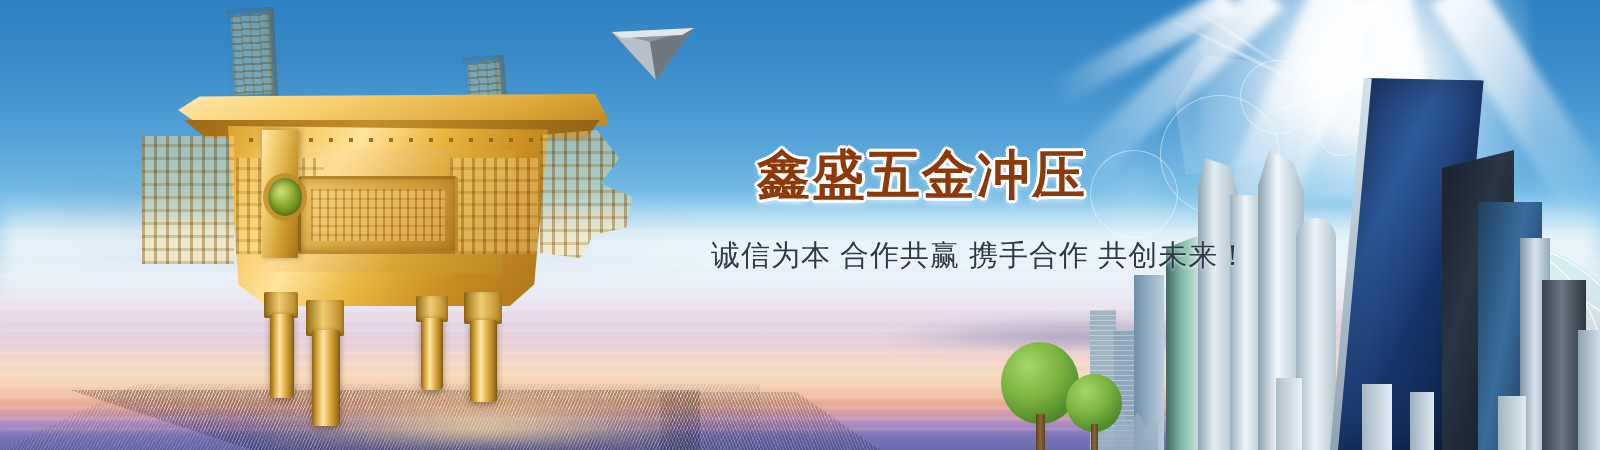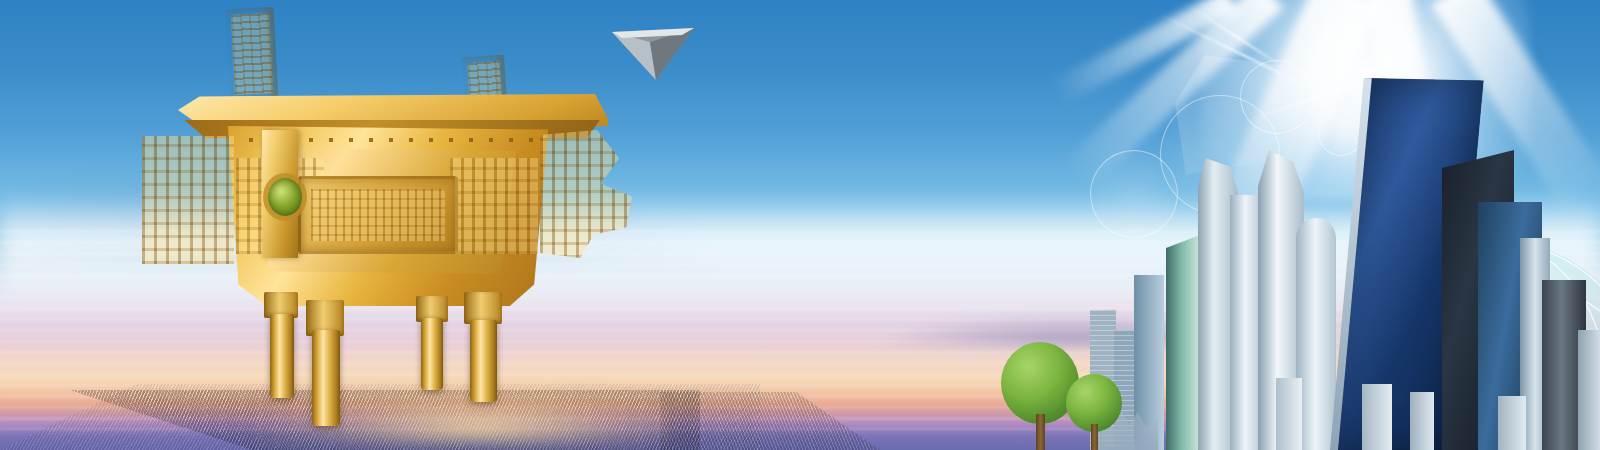--- a/index.html
+++ b/index.html
@@ -351,14 +351,16 @@
     <div class="leg-cap" style="left:128px; top:292px; width:38px; height:36px;"></div>
     <div class="leg" style="left:134px; top:322px; width:28px; height:96px;"></div>
 
     <div class="leg-cap" style="left:238px; top:288px; width:32px; height:26px;"></div>
     <div class="leg" style="left:243px; top:310px; width:22px; height:72px;"></div>
 
     <div class="leg-cap" style="left:286px; top:284px; width:38px; height:32px;"></div>
     <div class="leg" style="left:292px; top:312px; width:27px; height:82px;"></div>
   </div>
 
+  <div class="headline">鑫盛五金冲压</div>
+  <div class="subline">诚信为本 合作共赢 携手合作 共创未来！</div>
 
 </div>
 
 </body></html>

